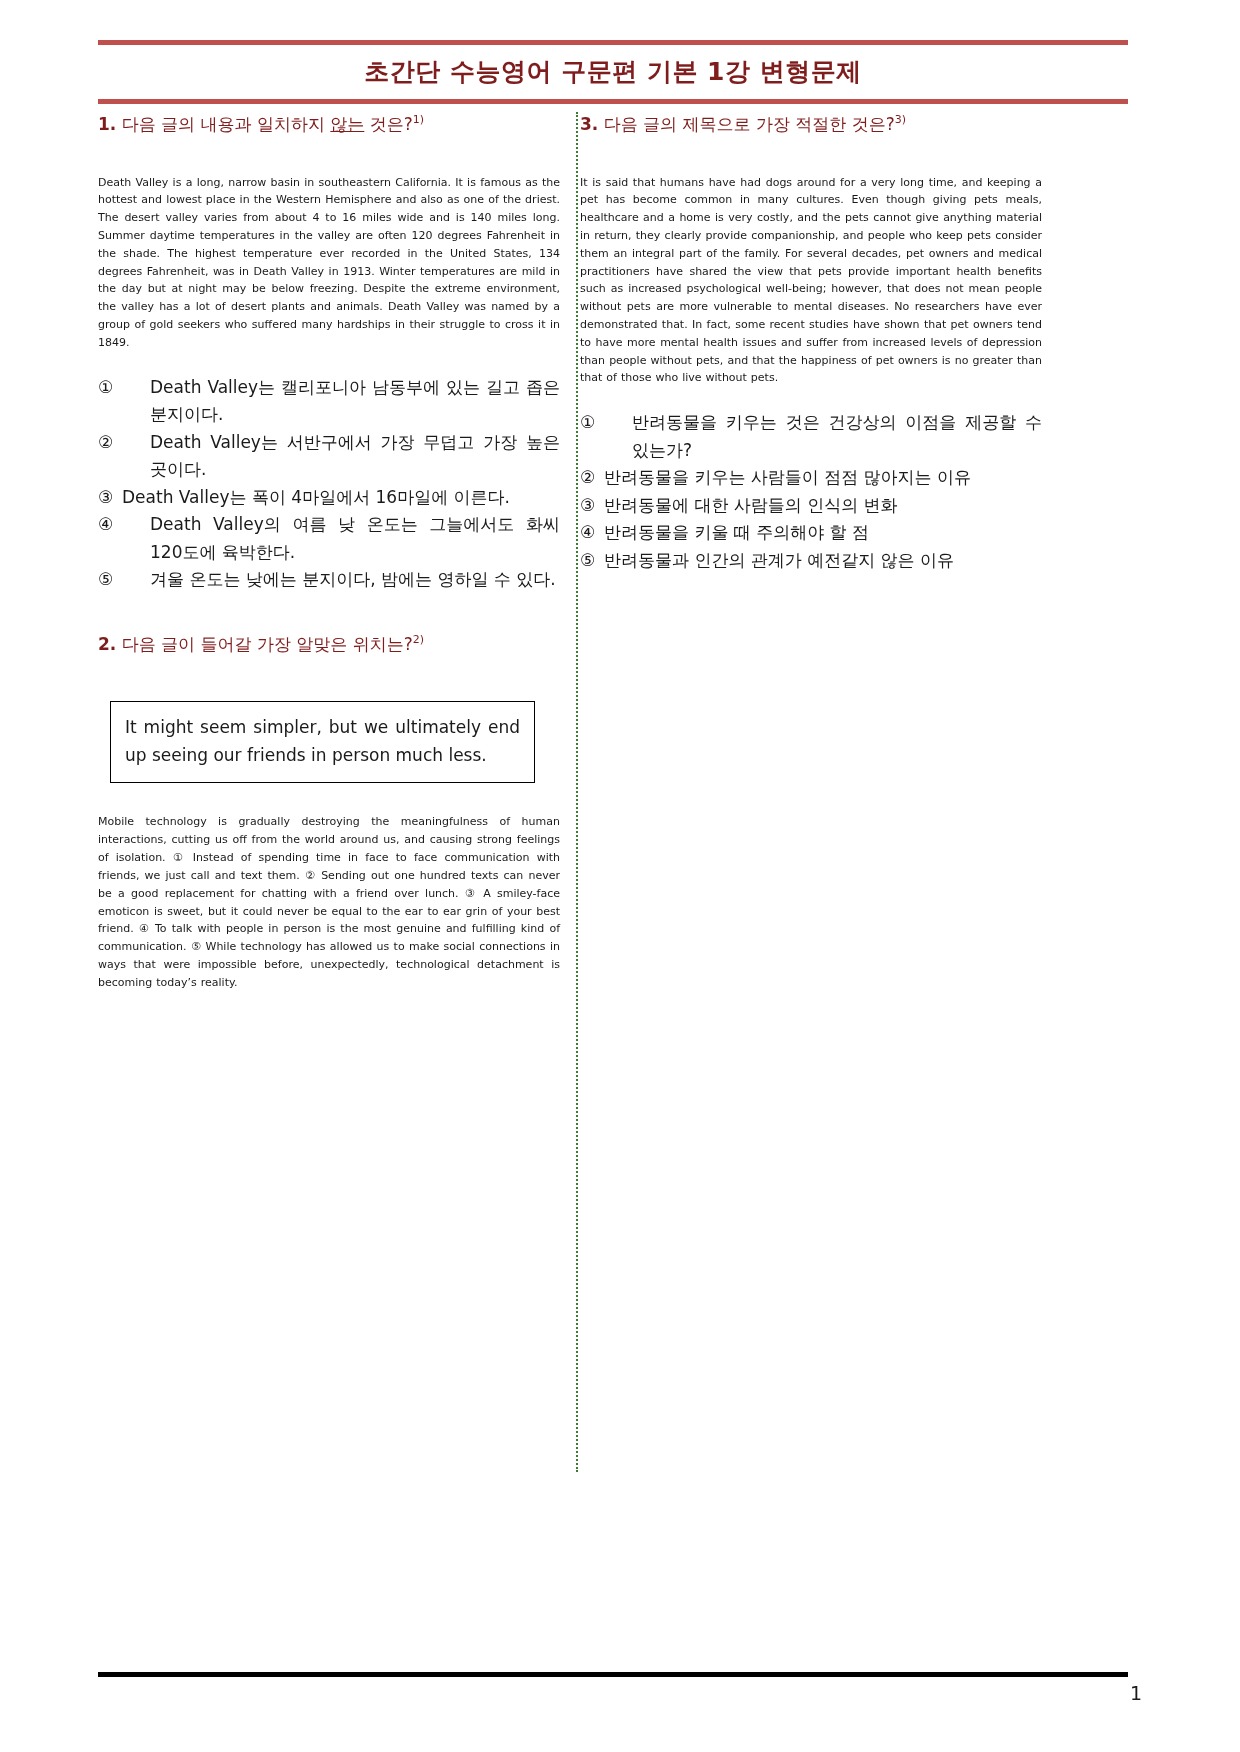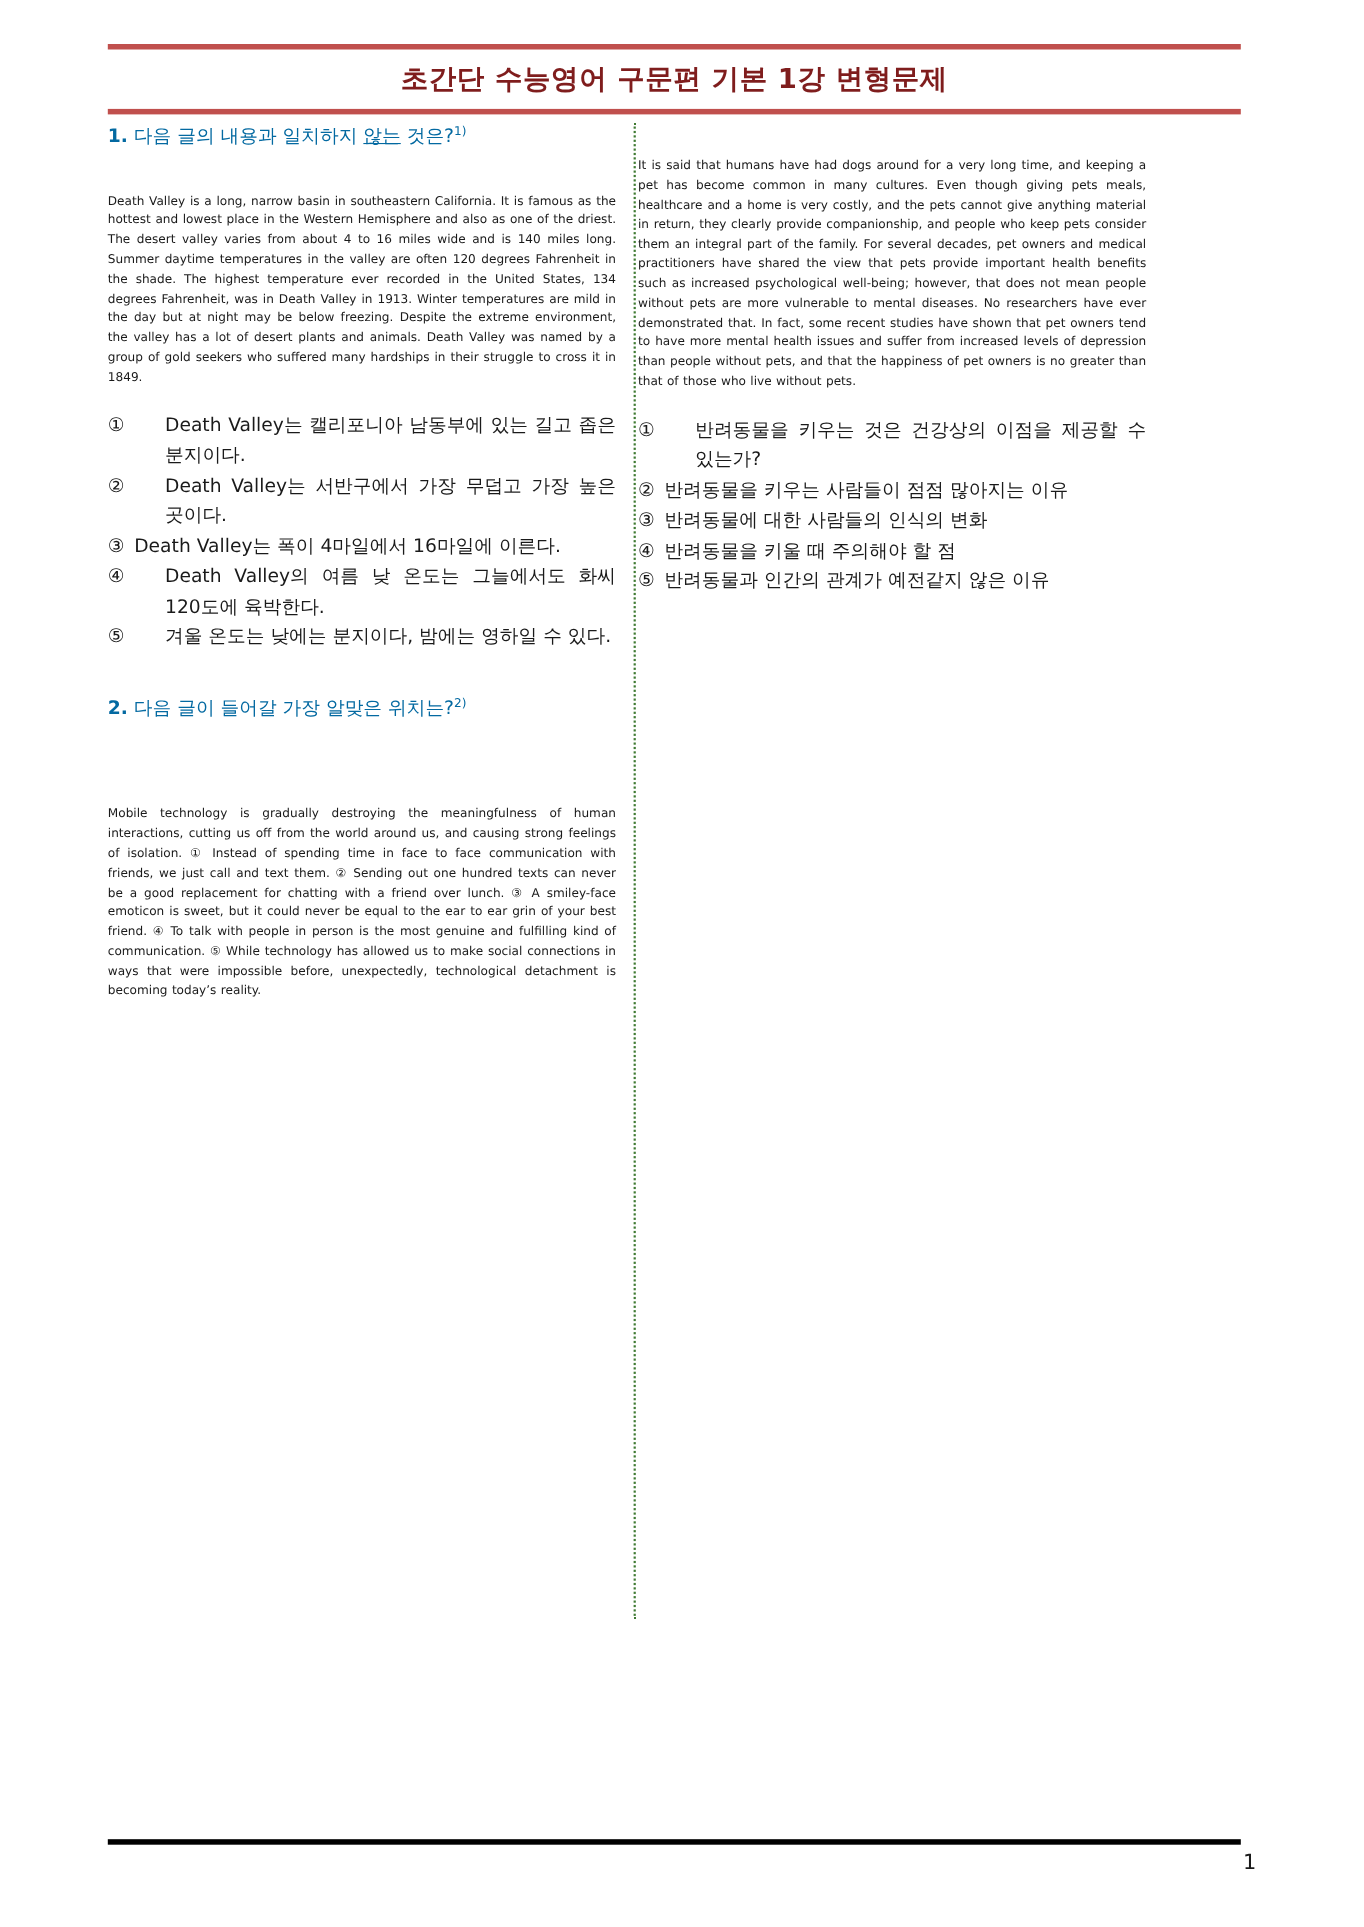--- a/index.html
+++ b/index.html
@@ -44,21 +44,21 @@
   .col-right{left:482px;}
   .divider{
     position:absolute;left:478px;top:0;width:0;height:1360px;
     border-left:2px dotted #3f7a32;
   }
   
   .qhead{
     font-size:17px;
     line-height:1.5;
     margin:0 0 6px 0;
-    color:#0369a1;
+    color:#7f1d1d;
     font-weight:500;
   }
   .qhead .num{font-weight:bold;}
   .qhead u{text-decoration:underline;}
   .sup{
     font-size:11px;
     vertical-align:super;
     line-height:0;
   }
   .passage{
@@ -168,29 +168,34 @@
 
       <div class="gap-lg"></div>
 
       <div class="qhead">
         <span class="num">2.</span>
         <span>다음 글이 들어갈 가장 알맞은 위치는?</span><span class="sup">2)</span>
       </div>
 
       <div class="gap-lg"></div>
 
+      <div class="boxed">It might seem simpler, but we ultimately end up seeing our friends in person much less.</div>
 
       <div class="gap-md"></div>
 
       <p class="passage">Mobile technology is gradually destroying the meaningfulness of human interactions, cutting us off from the world around us, and causing strong feelings of isolation. ① Instead of spending time in face to face communication with friends, we just call and text them. ② Sending out one hundred texts can never be a good replacement for chatting with a friend over lunch. ③ A smiley-face emoticon is sweet, but it could never be equal to the ear to ear grin of your best friend. ④ To talk with people in person is the most genuine and fulfilling kind of communication. ⑤ While technology has allowed us to make social connections in ways that were impossible before, unexpectedly, technological detachment is becoming today’s reality.</p>
 
     </div>
 
     <div class="col col-right">
 
+      <div class="qhead">
+        <span class="num">3.</span>
+        <span>다음 글의 제목으로 가장 적절한 것은?</span><span class="sup">3)</span>
+      </div>
 
       <div class="gap-md"></div>
 
       <p class="passage">It is said that humans have had dogs around for a very long time, and keeping a pet has become common in many cultures. Even though giving pets meals, healthcare and a home is very costly, and the pets cannot give anything material in return, they clearly provide companionship, and people who keep pets consider them an integral part of the family. For several decades, pet owners and medical practitioners have shared the view that pets provide important health benefits such as increased psychological well-being; however, that does not mean people without pets are more vulnerable to mental diseases. No researchers have ever demonstrated that. In fact, some recent studies have shown that pet owners tend to have more mental health issues and suffer from increased levels of depression than people without pets, and that the happiness of pet owners is no greater than that of those who live without pets.</p>
 
       <div class="gap-sm"></div>
 
       <div class="choices">
         <div class="choice just">
           <span class="mark">①</span>

